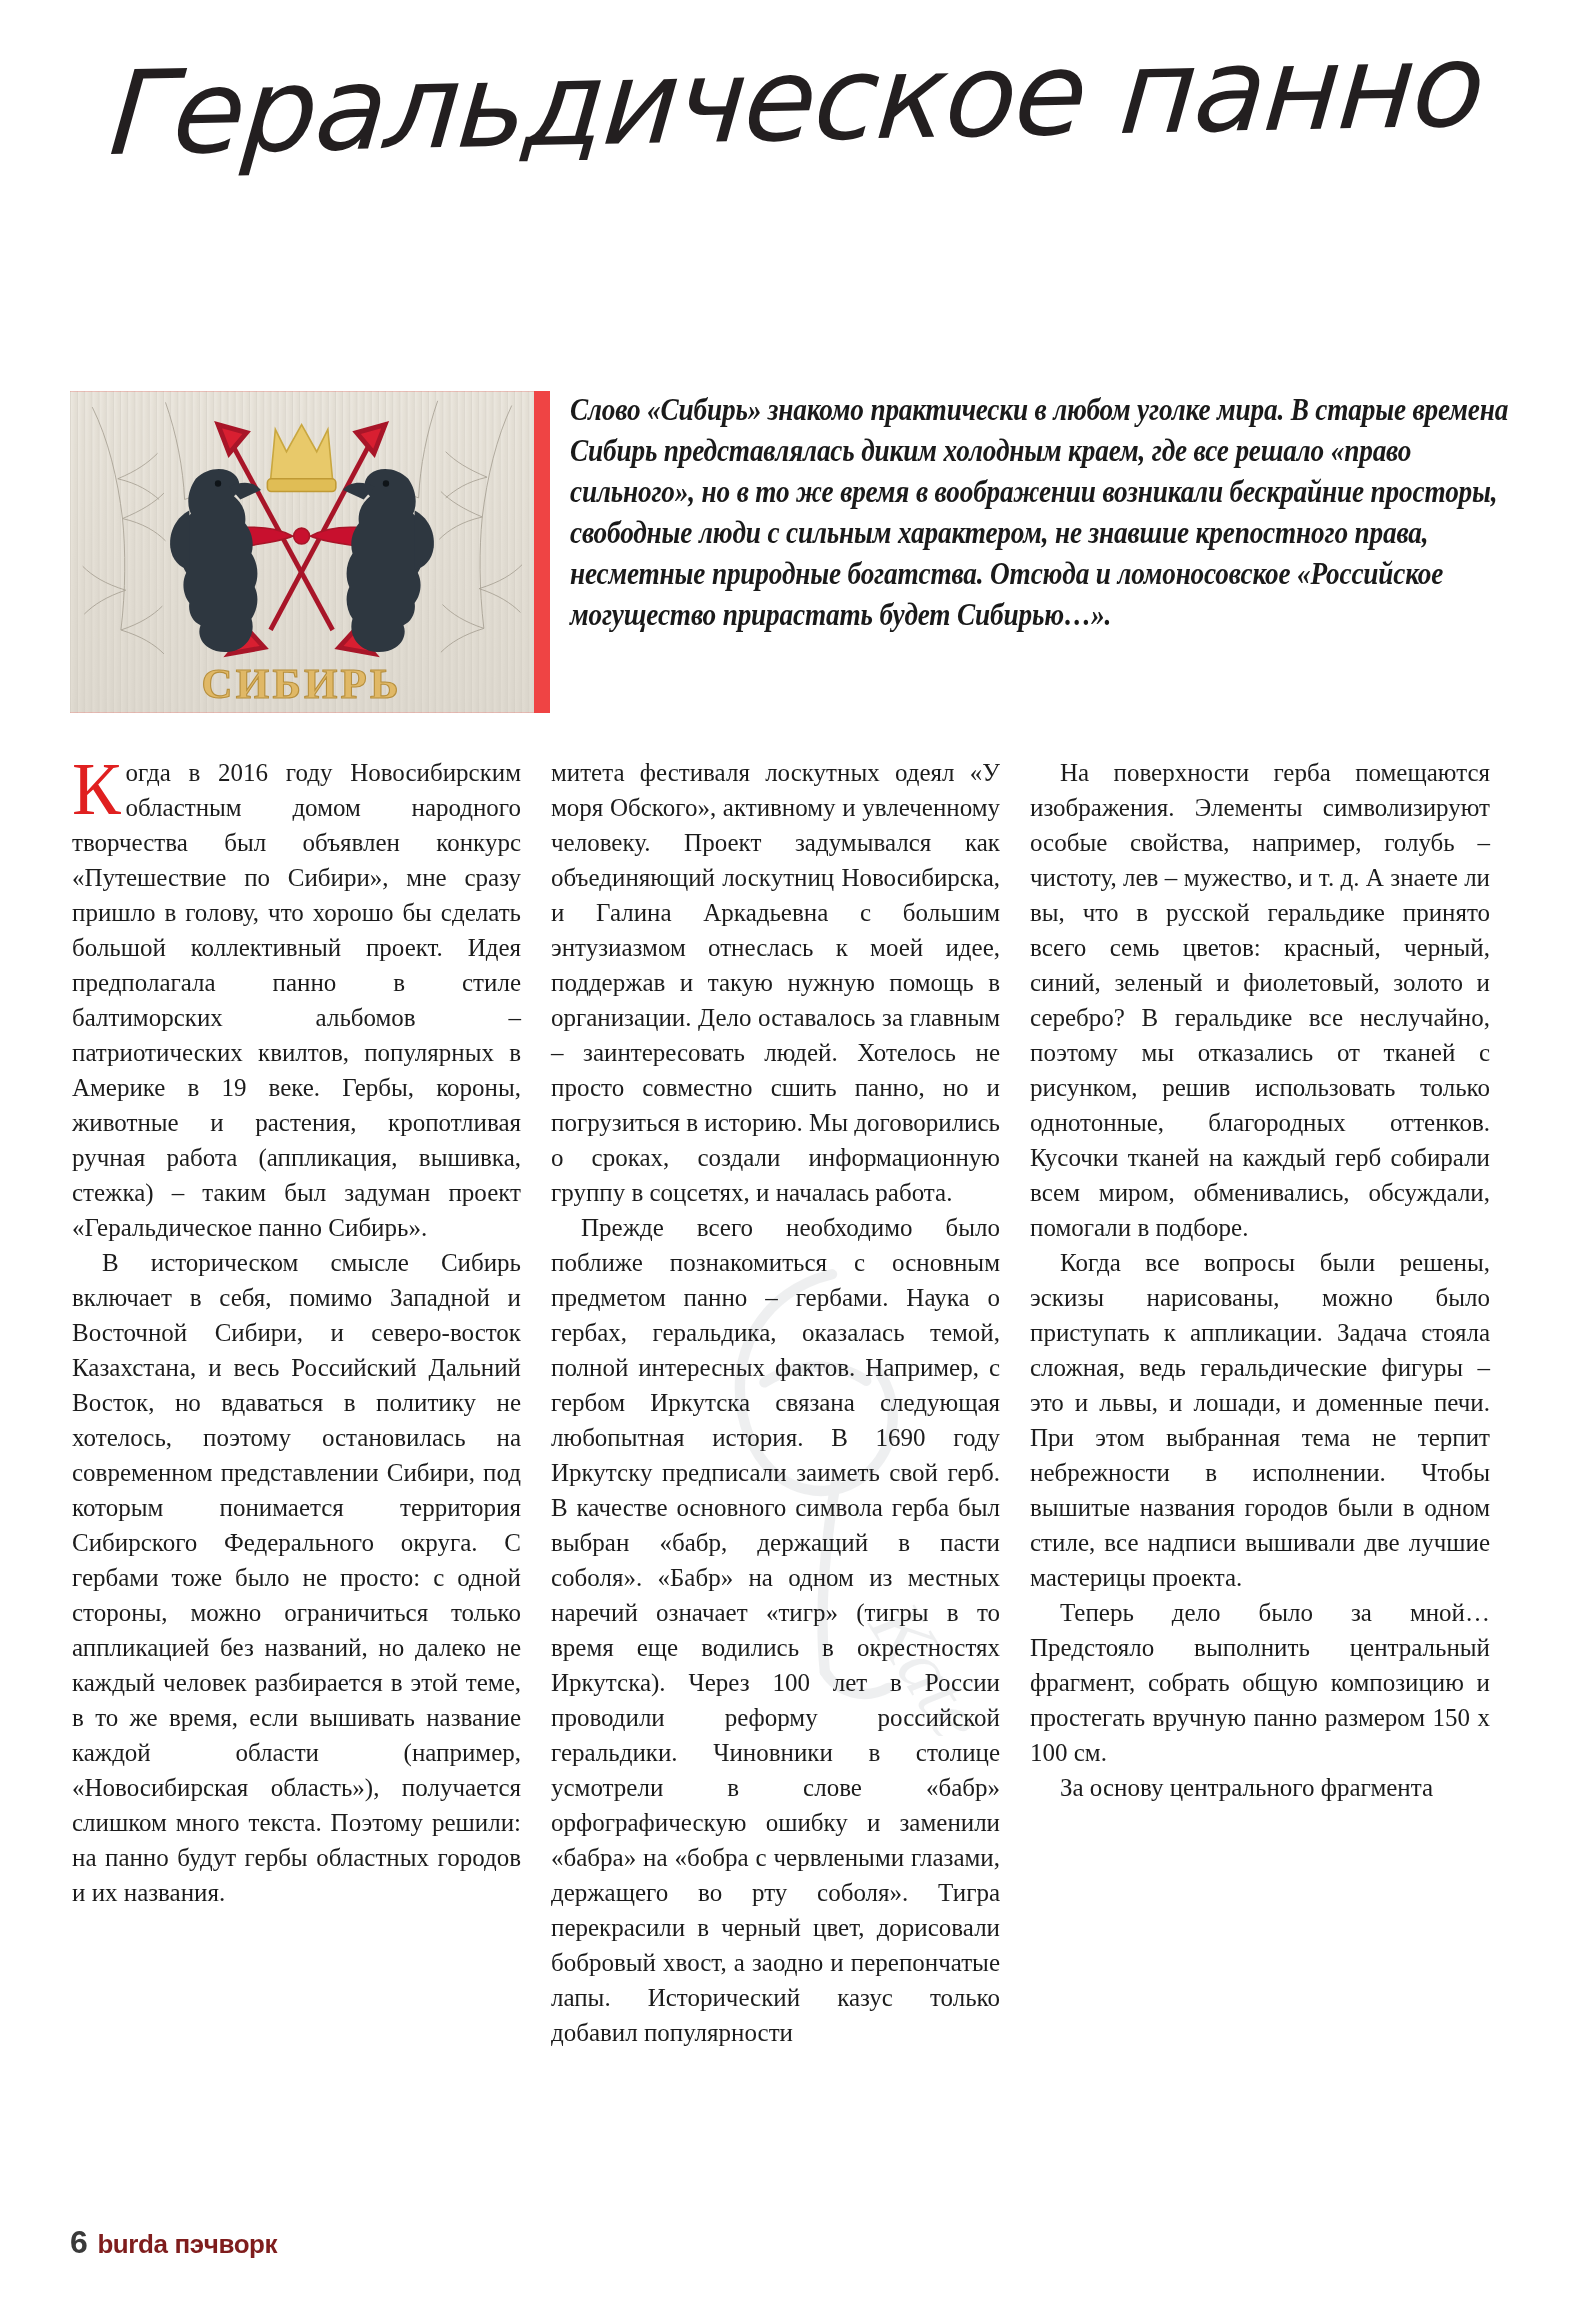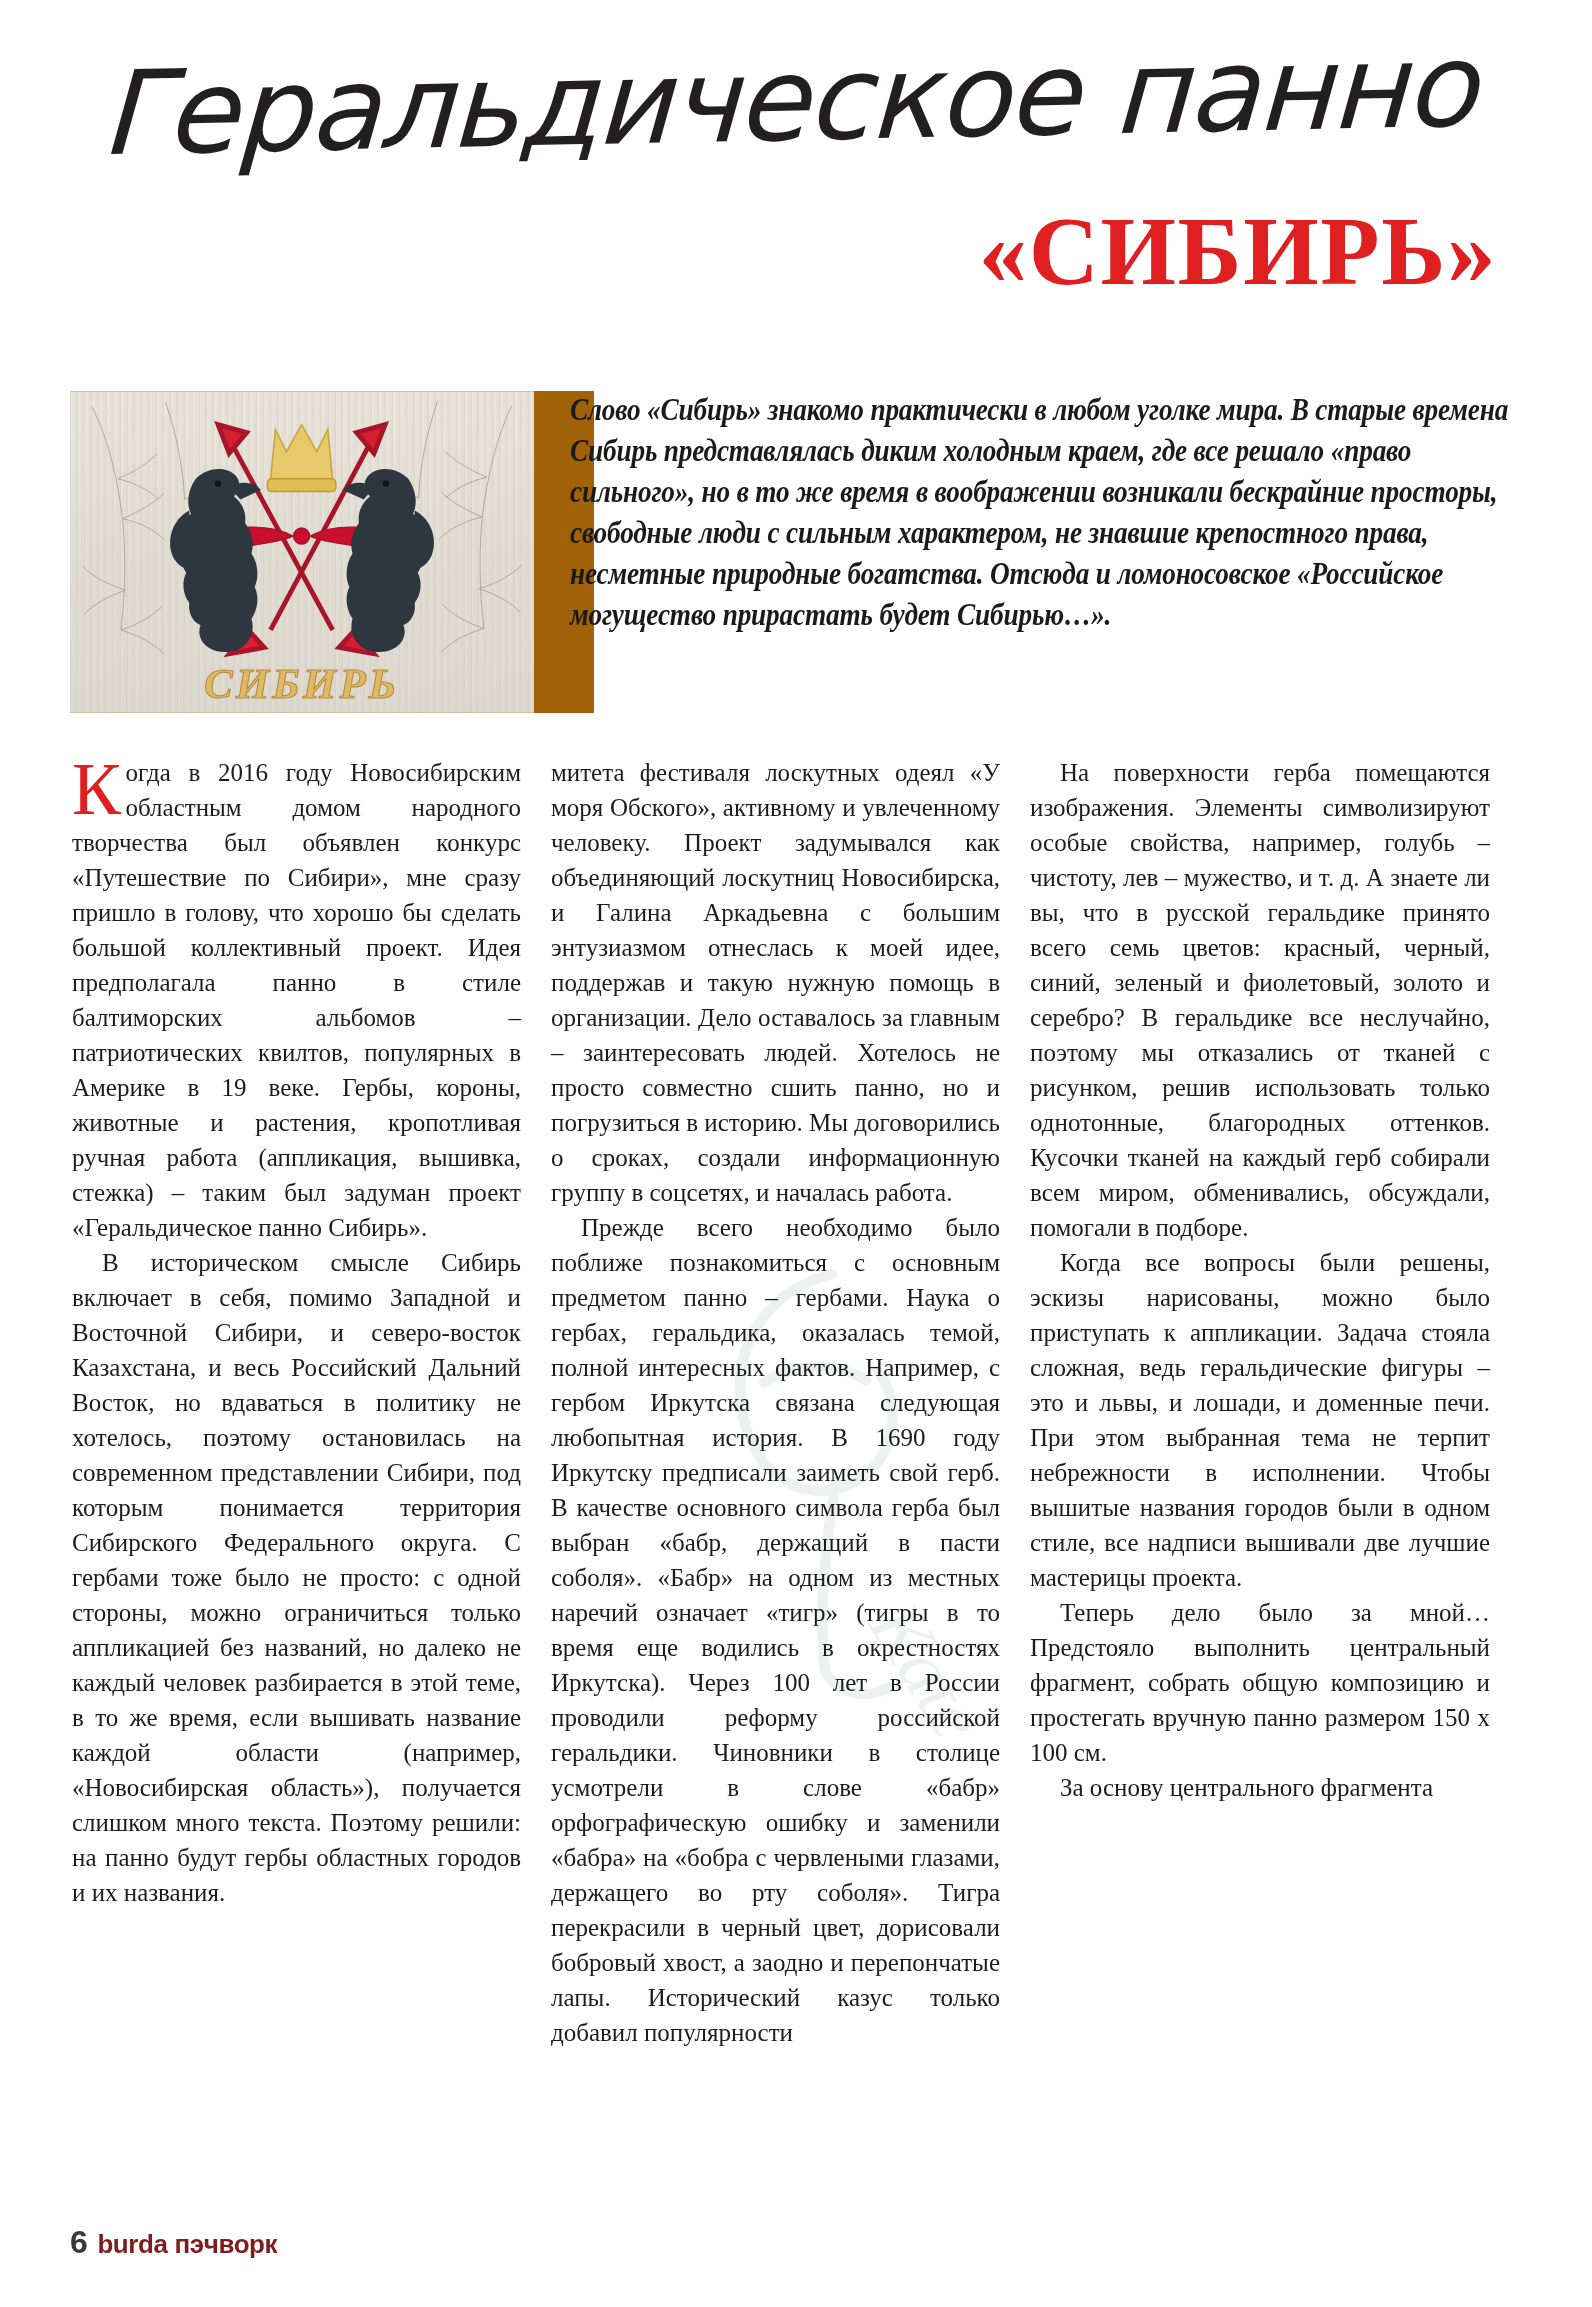--- a/index.html
+++ b/index.html
@@ -66,26 +66,25 @@
     position: absolute;
     left: 0;
     top: 389px;
     width: 1593px;
     height: 334px;
   }
   .quilt-photo {
     position: absolute;
     left: 70px;
     top: 1.6px;
-    width: 524px;
+    width: 480px;
     height: 322px;
-    background: #a16207;
+    background: #ef4444;
     overflow: hidden;
     border: 0;
-    font-style: italic;
   }
   .quilt-photo svg { display: block; }
 
   .intro-text {
     position: absolute;
     left: 570px;
     top: 0px;
     width: 948px;
     font-family: "Liberation Serif", "DejaVu Serif", serif;
     font-weight: 700;
@@ -172,21 +171,20 @@
     letter-spacing: -0.4px;
   }
 </style>
 </head>
 <body>
 
 <div class="page">
 
   <div class="title-block">
     <div class="title-script">Геральдическое панно</div>
-    <div class="title-word">«СИБИРЬ»</div>
   </div>
 
   <div class="intro-zone">
 
     <div class="quilt-photo">
       <svg width="464" height="322" viewBox="0 0 583 404">
         <defs>
           <linearGradient id="cloth" x1="0" y1="0" x2="1" y2="1">
             <stop offset="0%" stop-color="#eeeae2"></stop>
             <stop offset="45%" stop-color="#e3ded4"></stop>

